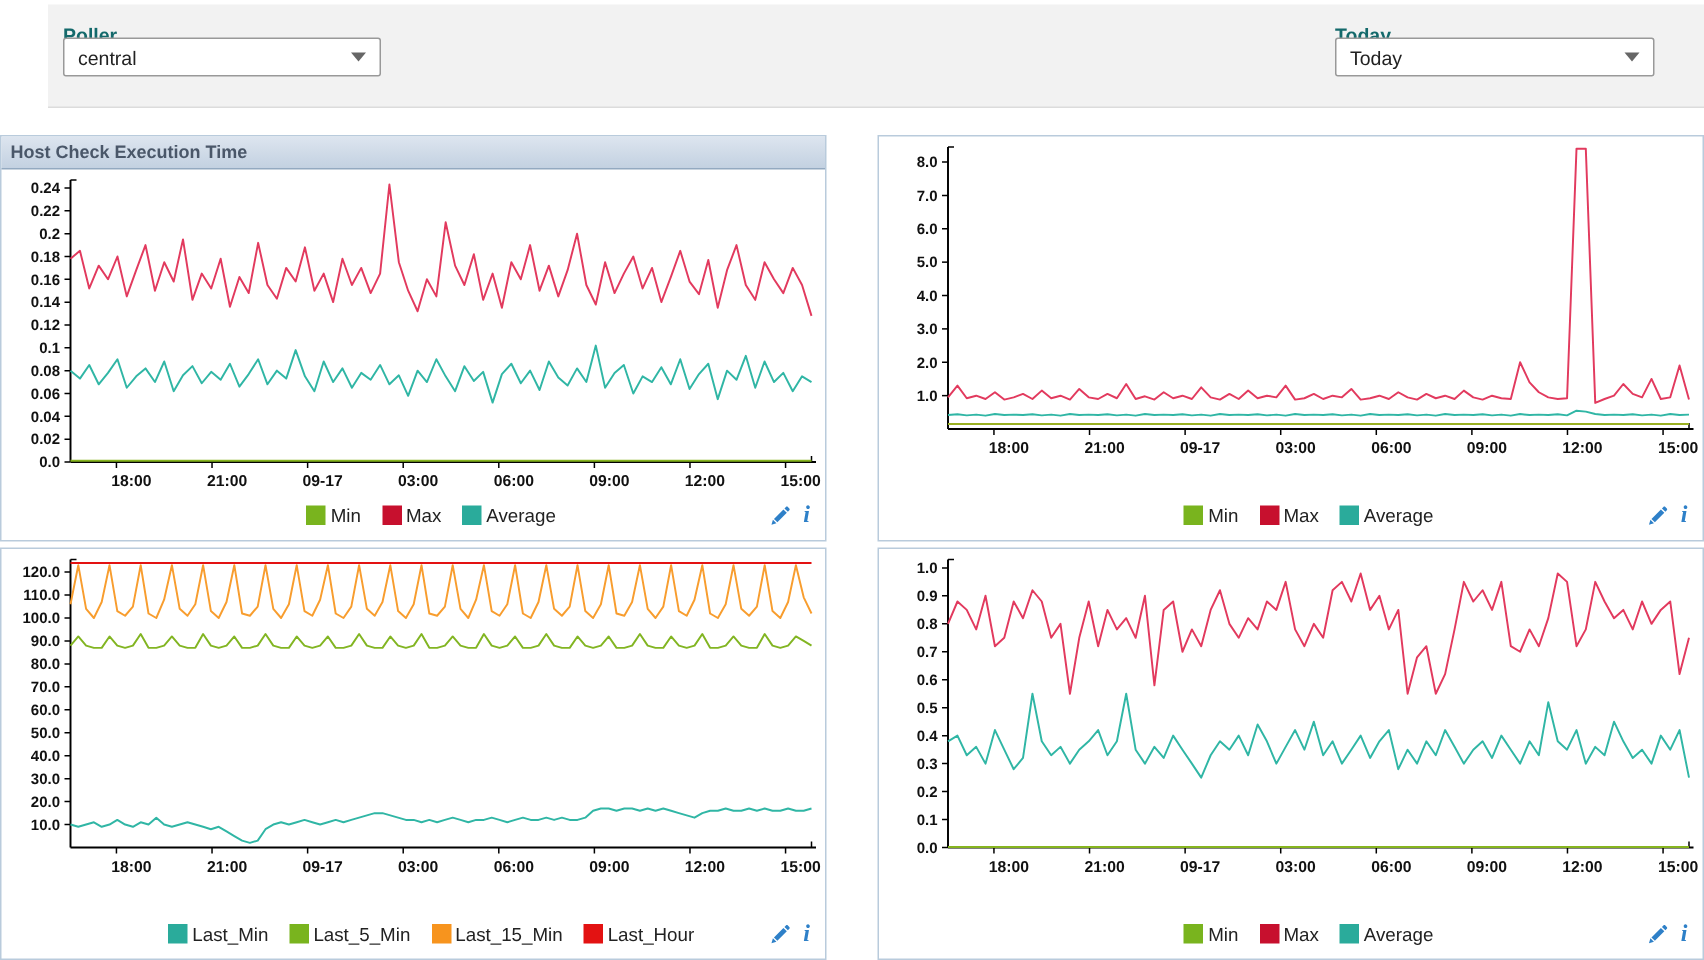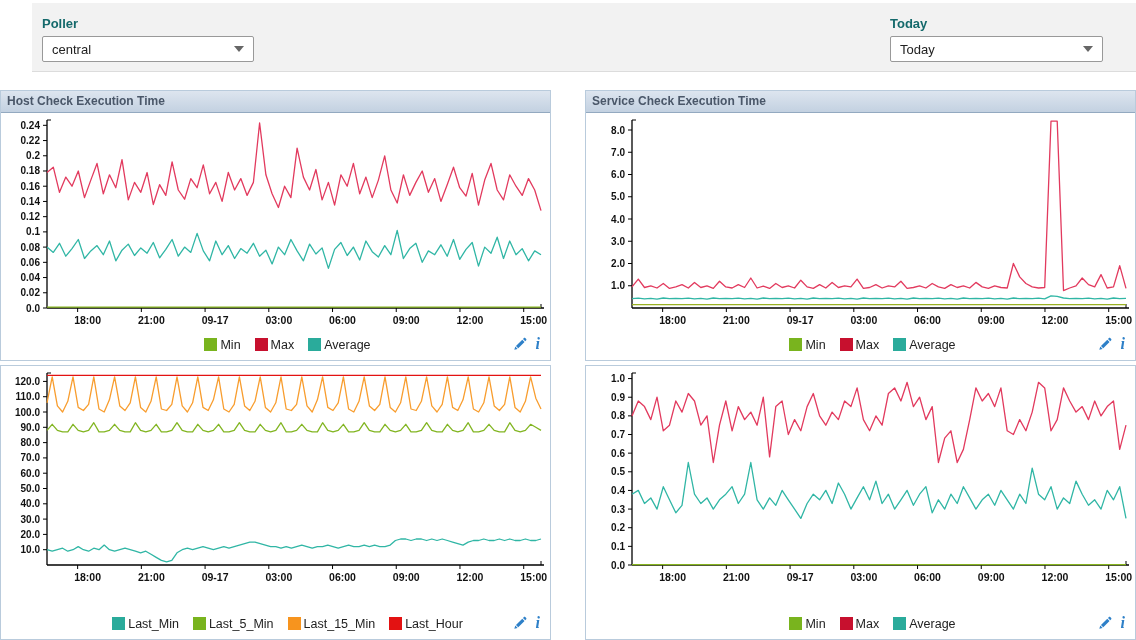--- a/index.html
+++ b/index.html
@@ -1,21 +1,21 @@
 <!DOCTYPE html>
 <html><head>
 <meta charset="utf-8">
 <style>
   html,body{margin:0;padding:0;}
   .screen{position:relative;width:1136px;height:640px;overflow:hidden;background:#fff;
           font-family:"Liberation Sans",sans-serif;}
   .filter-bar{position:absolute;top:3px;left:0;width:1136px;height:69px;
               background:#f2f2f2;border-bottom:1px solid #dcdcdc;box-sizing:border-box;margin-left:32px;}
   .filter-label{position:absolute;top:13px;font-size:13px;font-weight:bold;color:#14696b;}
-  .select{position:absolute;top:33px;height:26px;background:#fff;border:1px solid #999;
+  .select{position:absolute;top:22px;height:26px;background:#fff;border:1px solid #999;
           border-radius:2px;box-sizing:border-box;display:flex;align-items:center;
           font-size:13px;color:#222;padding:0 28px 0 9px;cursor:pointer;}
   .select .chev{position:absolute;right:9px;top:9px;width:0;height:0;
           border-left:5px solid transparent;border-right:5px solid transparent;
           border-top:6px solid #666;}
   .panel{position:absolute;width:551px;background:#fff;border:1px solid #b9cbdc;
          box-sizing:border-box;display:flex;flex-direction:column;}
   .panel-header{height:21px;line-height:21px;padding-left:6px;flex:none;
          background:linear-gradient(#dde5ef,#c3d1e1);border-bottom:1px solid #93a9c0;
          font-size:12px;font-weight:bold;color:#4a5769;}
@@ -117,21 +117,20 @@
           <svg width="14" height="14" viewBox="0 0 16 16">
               <path fill="#2e80c8" d="M1.5 14.7l1.1-3.8 2.7 2.7zM3.4 10.2L10.6 3l2.6 2.6-7.2 7.2zM11.4 2.2l1.1-1.1c.4-.4 1.1-.4 1.5 0l1.1 1.1c.4.4.4 1.1 0 1.5l-1.1 1.1z"></path>
             </svg>
         </span>
         <span class="info-i icon-btn">i</span>
       </span>
     </div>
   </div>
 
   <div class="panel" style="left:585px;top:90px;height:271px">
-    <div class="panel-header">Service Check Execution Time</div>
     <div class="chart-area"><svg width="549" height="219">
           <line x1="42" y1="17.011834319526628" x2="46" y2="17.011834319526628" stroke="#000" stroke-width="1"></line>
           <text x="39" y="20.511834319526628" text-anchor="end" font-size="10" font-weight="bold" fill="#111">8.0</text>
           <line x1="42" y1="39.26035502958578" x2="46" y2="39.26035502958578" stroke="#000" stroke-width="1"></line>
           <text x="39" y="42.76035502958578" text-anchor="end" font-size="10" font-weight="bold" fill="#111">7.0</text>
           <line x1="42" y1="61.508875739644964" x2="46" y2="61.508875739644964" stroke="#000" stroke-width="1"></line>
           <text x="39" y="65.00887573964496" text-anchor="end" font-size="10" font-weight="bold" fill="#111">6.0</text>
           <line x1="42" y1="83.75739644970413" x2="46" y2="83.75739644970413" stroke="#000" stroke-width="1"></line>
           <text x="39" y="87.25739644970413" text-anchor="end" font-size="10" font-weight="bold" fill="#111">5.0</text>
           <line x1="42" y1="106.00591715976331" x2="46" y2="106.00591715976331" stroke="#000" stroke-width="1"></line>

